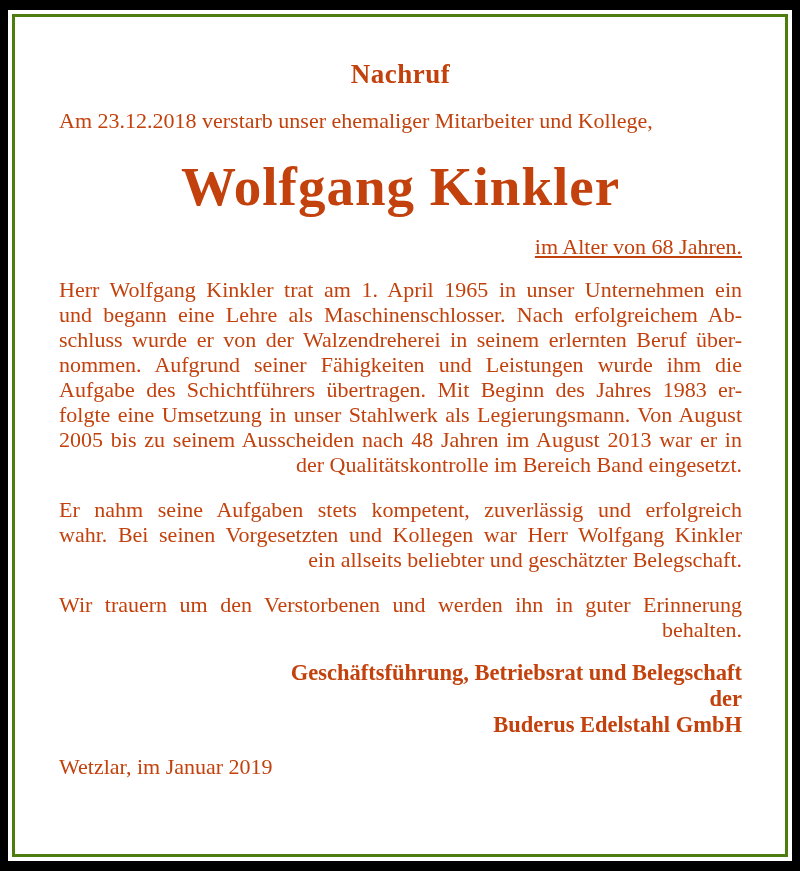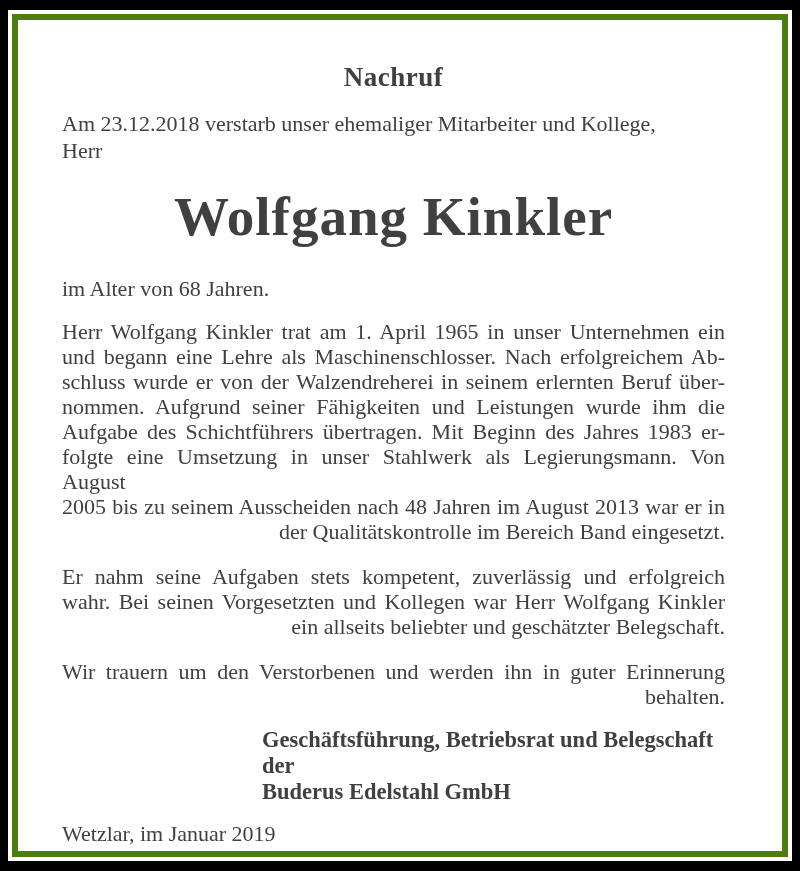--- a/index.html
+++ b/index.html
@@ -11,27 +11,27 @@
   }
   .mat {
     width: 100%; height: 100%;
     box-sizing: border-box;
     background: #ffffff;
     padding: 4px;
   }
   .card {
     width: 100%; height: 100%;
     box-sizing: border-box;
-    border: 6px solid #4d7c0f;
+    border: 3px solid #4d7c0f;
     background: #ffffff;
-    color: #404040;
+    color: #c2410c;
     font-family: "Liberation Serif", "DejaVu Serif", serif;
     font-size: 22px;
     line-height: 25px;
-    padding: 42px 57px 0 44px;
+    padding: 42px 43px 0 44px;
     overflow: hidden;
   }
   .heading {
     text-align: center;
     font-weight: bold;
     font-size: 27px;
     line-height: 30px;
     letter-spacing: 0.5px;
   }
   .intro {
@@ -41,50 +41,49 @@
   }
   .deceased-name {
     margin-top: 22px;
     text-align: center;
     font-weight: bold;
     font-size: 55px;
     line-height: 62px;
     letter-spacing: 1px;
     white-space: nowrap;
   }
-  .age-line { margin-top: 28px; text-align: left; }
+  .age-line { margin-top: 16px; text-align: right; text-decoration: underline; }
   .para { margin-top: 18px; }
   .para.gap { margin-top: 20px; }
   .jline {
     text-align: justify;
     text-align-last: justify;
   }
   .lline { text-align: right; }
   .signature {
     margin-top: 18px;
     margin-left: 200px;
-    text-align: left;
+    text-align: right;
     font-weight: bold;
     font-size: 22.5px;
     line-height: 26px;
   }
   .dateline { margin-top: 16px; text-align: left; font-family: Liberation Serif, serif; }
 </style>
 </head>
 <body>
 
 <div class="page">
   <div class="mat">
     <div class="card">
 
       <div class="heading">Nachruf</div>
 
       <div class="intro">
         <div>Am 23.12.2018 verstarb unser ehemaliger Mitarbeiter und Kollege,</div>
-        <div>Herr</div>
       </div>
 
       <div class="deceased-name">Wolfgang Kinkler</div>
 
       <div class="age-line">im Alter von 68 Jahren.</div>
 
       <div class="para">
         <div class="jline">Herr Wolfgang Kinkler trat am 1. April 1965 in unser Unternehmen ein</div>
         <div class="jline">und begann eine Lehre als Maschinenschlosser. Nach erfolgreichem Ab-</div>
         <div class="jline">schluss wurde er von der Walzendreherei in seinem erlernten Beruf über-</div>

